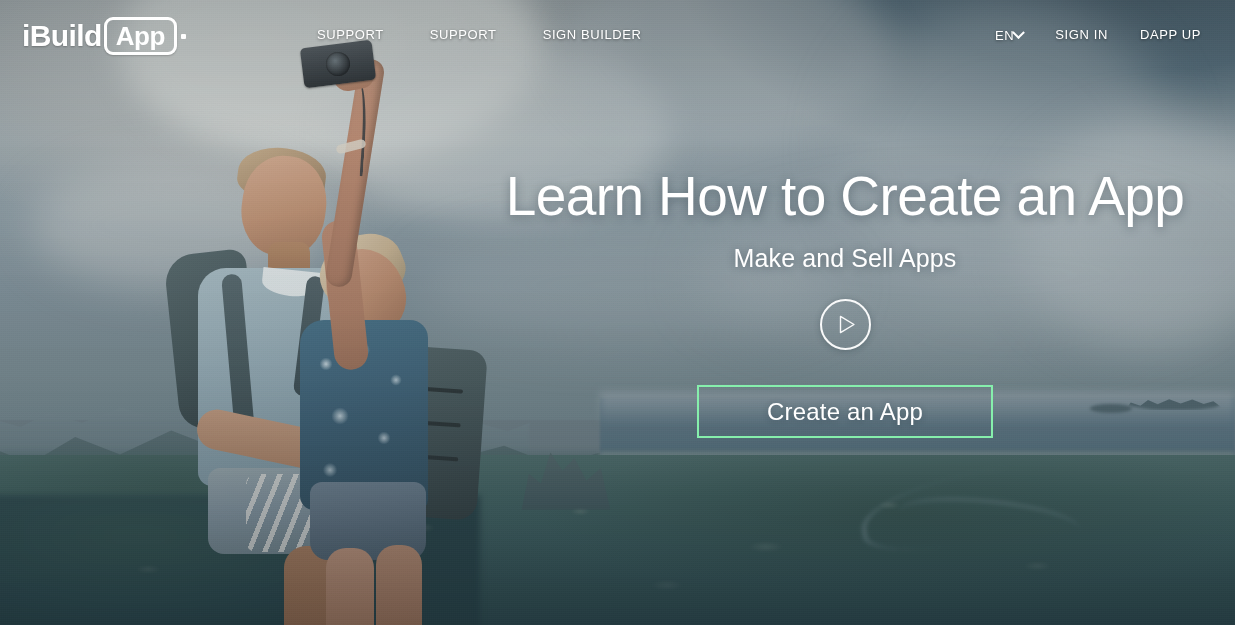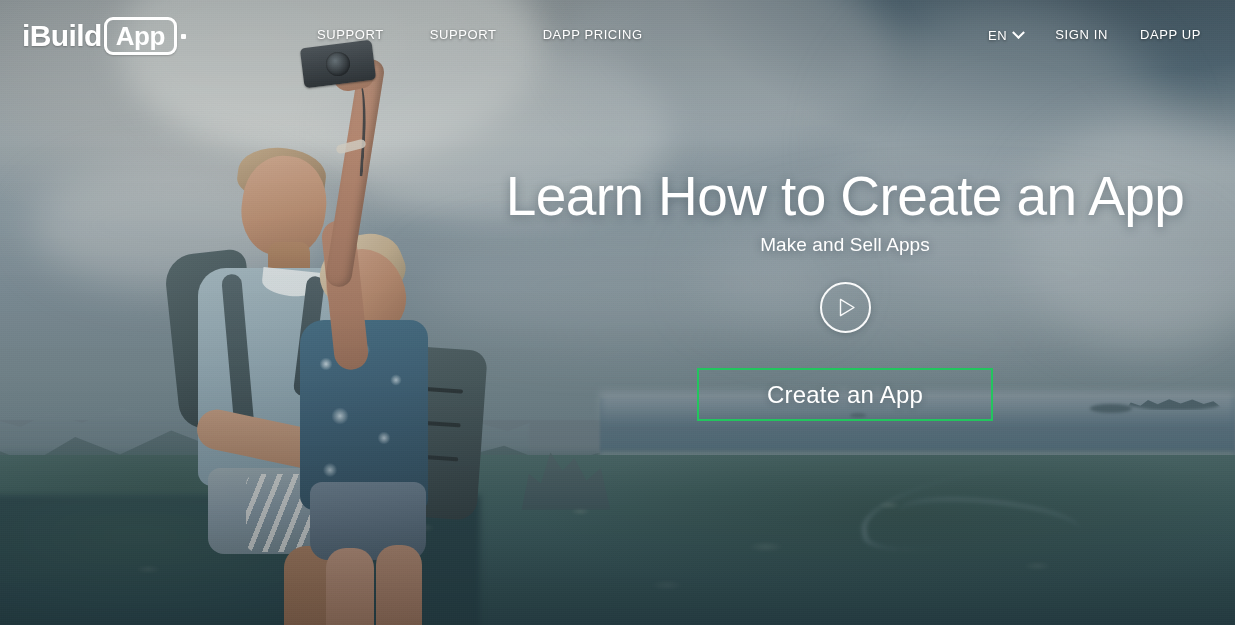--- a/index.html
+++ b/index.html
@@ -404,21 +404,21 @@
     text-shadow: 0 1px 3px rgba(0,0,0,.45);
     white-space: nowrap;
     cursor: pointer;
   }
 
   .nav-right {
     position: absolute; right: 18px; top: 0; height: 70px;
     display: flex; align-items: center; gap: 0;
   }
   .lang {
-    display: flex; align-items: center; gap: 7px;
+    display: flex; align-items: center; 
     color: #ffffff; font-size: 13px; letter-spacing: .6px;
     padding: 0 16px; cursor: pointer;
     text-shadow: 0 1px 3px rgba(0,0,0,.45);
   }
   .chev {
     width: 9px; height: 9px;
     border-right: 2px solid #fff; border-bottom: 2px solid #fff;
     transform: rotate(45deg) translate(-2px,-2px);
   }
   .auth-link {
@@ -441,23 +441,23 @@
     color: #ffffff;
     font-size: 55px;
     font-weight: 400;
     line-height: 1.02;
     letter-spacing: -0.6px;
     text-align: center;
     white-space: nowrap;
     text-shadow: 0 2px 10px rgba(20,35,45,.35);
   }
   .subhead {
-    margin-top: 10px;
+    margin-top: 20px;
     color: #ffffff;
-    font-size: 19px;
+    font-size: 25px;
     font-weight: 400;
     text-align: center;
     letter-spacing: .1px;
     text-shadow: 0 1px 8px rgba(20,35,45,.40);
   }
 
   .play-wrap { margin-top: 26px; display: flex; justify-content: center; }
   .play-btn {
     width: 51px; height: 51px; border-radius: 50%;
     border: 2px solid rgba(255,255,255,.95);
@@ -468,21 +468,21 @@
   }
   .play-tri-outline {
     width: 17px; height: 19px; margin-left: 4px;
     position: relative;
   }
   .play-tri-outline svg { display: block; }
 
   .cta-wrap { margin-top: 35px; display: flex; justify-content: center; }
   .cta-btn {
     width: 296px; height: 53px;
-    border: 2px solid #22c55e;
+    border: 2px solid #86efac;
     background: transparent;
     color: #ffffff;
     font-family: "Liberation Sans", sans-serif;
     font-size: 24px;
     letter-spacing: .2px;
     cursor: pointer;
     display: flex; align-items: center; justify-content: center;
     text-shadow: 0 1px 6px rgba(20,35,45,.30);
   }
 </style>
@@ -563,21 +563,21 @@
       <span class="logo-word">iBuild</span>
       <span class="logo-device">
         <span>App</span>
       </span>
       <span class="logo-dot"></span>
     </div>
 
     <div class="nav-links">
       <a class="nav-link" href="#">SUPPORT</a>
       <a class="nav-link" href="#">SUPPORT</a>
-      <a class="nav-link" href="#">DAPP PRICING</a>
+      <a class="nav-link" href="#">SIGN BUILDER</a>
     </div>
 
 
     <div class="nav-right">
       <div class="lang">
         <span>EN</span>
         <span class="chev"></span>
       </div>
       <a class="auth-link" href="#">SIGN IN</a>
       <a class="auth-link" href="#">DAPP UP</a>

